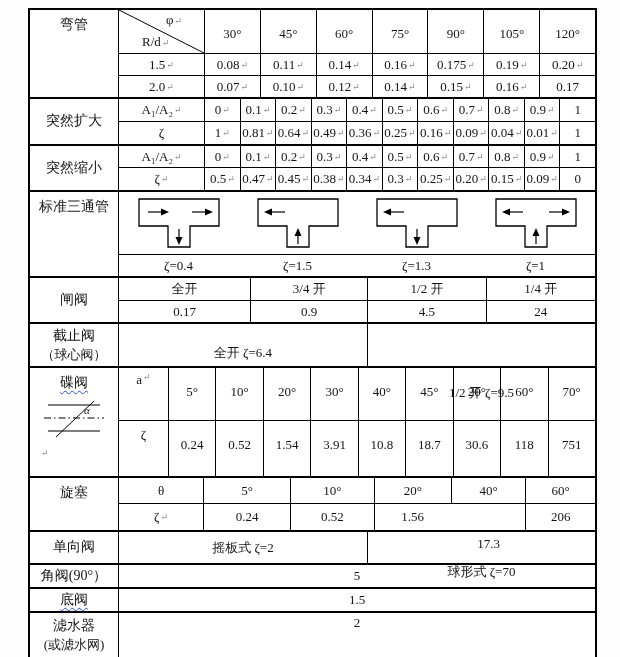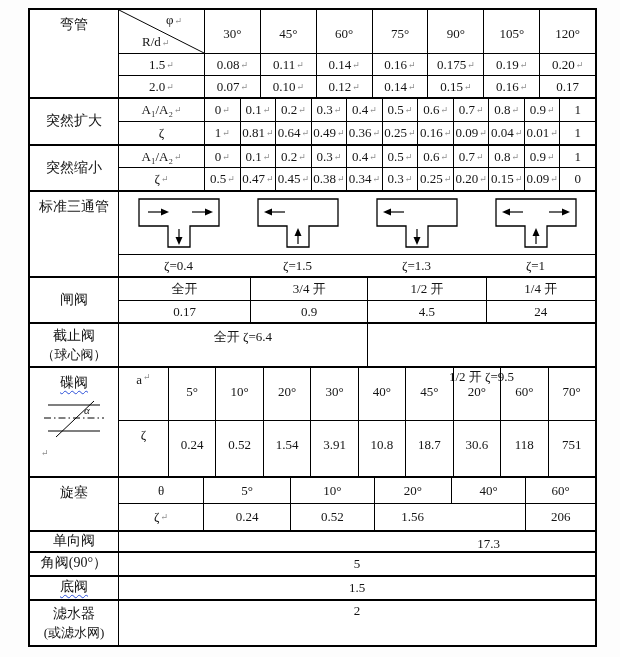--- a/index.html
+++ b/index.html
@@ -49,21 +49,21 @@
   .tees{flex:1;display:flex;}
   .tees > div{flex:1 1 0;display:flex;align-items:center;justify-content:center;}
   .caps{flex:1;display:flex;}
   .caps > div{flex:1 1 0;display:flex;align-items:center;justify-content:center;font-size:13px;text-align:center;}
   .bfly{margin-top:4px;}
   .lab .pmrow{margin-top:6px;align-self:flex-start;margin-left:10px;}
   .one{flex:1;display:flex;align-items:center;justify-content:center;font-size:13px;}
   .one.vtop{align-items:flex-start;padding-top:2px;}
   .split{flex:1;display:flex;}
   .split > div{box-sizing:border-box;display:flex;align-items:flex-start;justify-content:center;
-    padding-top:4px;font-size:13px;}
+    padding-top:20px;font-size:13px;}
   .split > div:first-child{flex:0 0 52.3%;border-right:1px solid #000;}
   .split > div:last-child{flex:1;margin-top:40px;}
   .split.vmid > div{align-items:center;padding-top:0;}
   .lab2{font-size:13px;}
   svg line, svg path, svg polyline{stroke:#000;fill:none;}
   svg polygon{fill:#000;stroke:none;}
   svg text{fill:#141414;font-family:"Liberation Serif","DejaVu Serif",serif;}
 </style>
 </head>
 <body>
@@ -369,20 +369,28 @@
               <div style="flex: 70 1 0px;">206</div>
             </div>
         </div>
       </div>
     </div>
 
     <div class="sec">
       <div class="lab">
         <span>单向阀</span>
       </div>
+      <div class="con">
+        <div class="trow h31">
+          <div class="split vmid">
+            <div>摇板式 ζ=2</div>
+            <div>球形式 ζ=70</div>
+          </div>
+        </div>
+      </div>
     </div>
 
     <div class="sec">
       <div class="lab">
         <span>角阀(90°）</span>
       </div>
       <div class="con">
         <div class="trow h22">
           <div class="one">5</div>
         </div>

